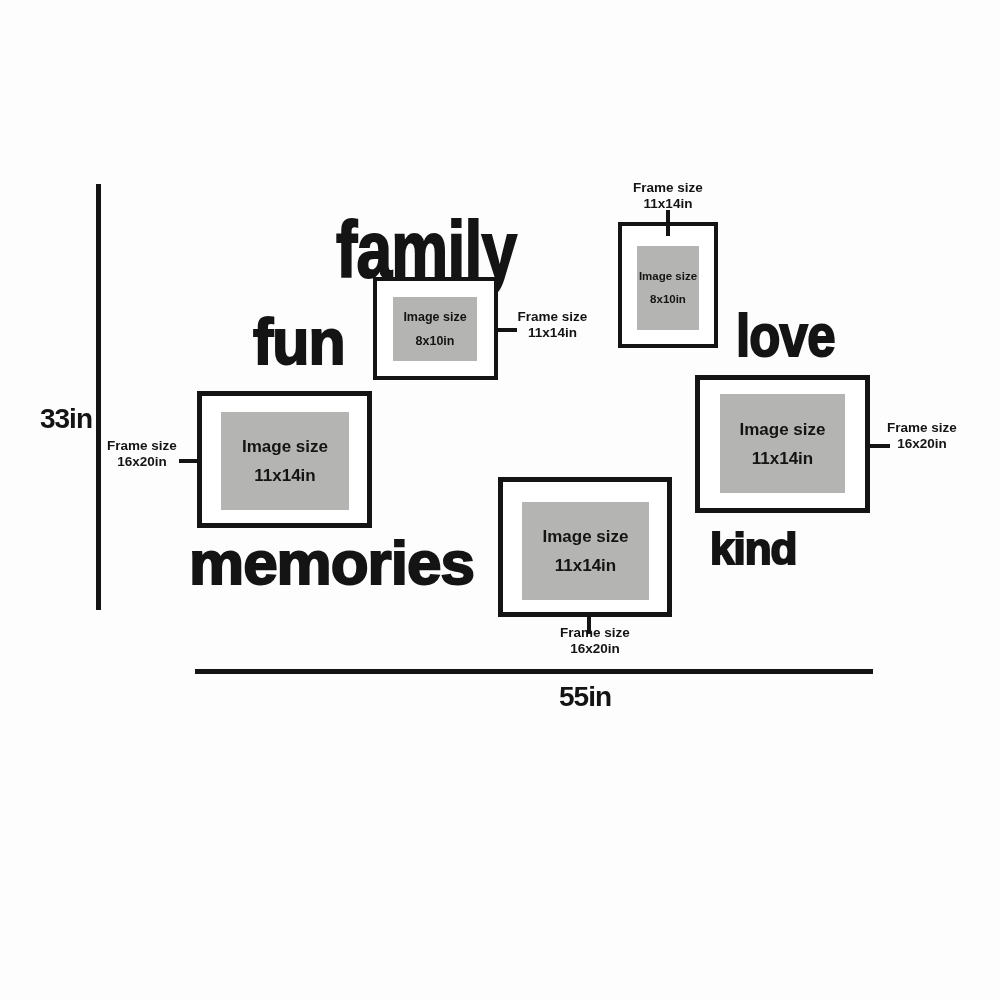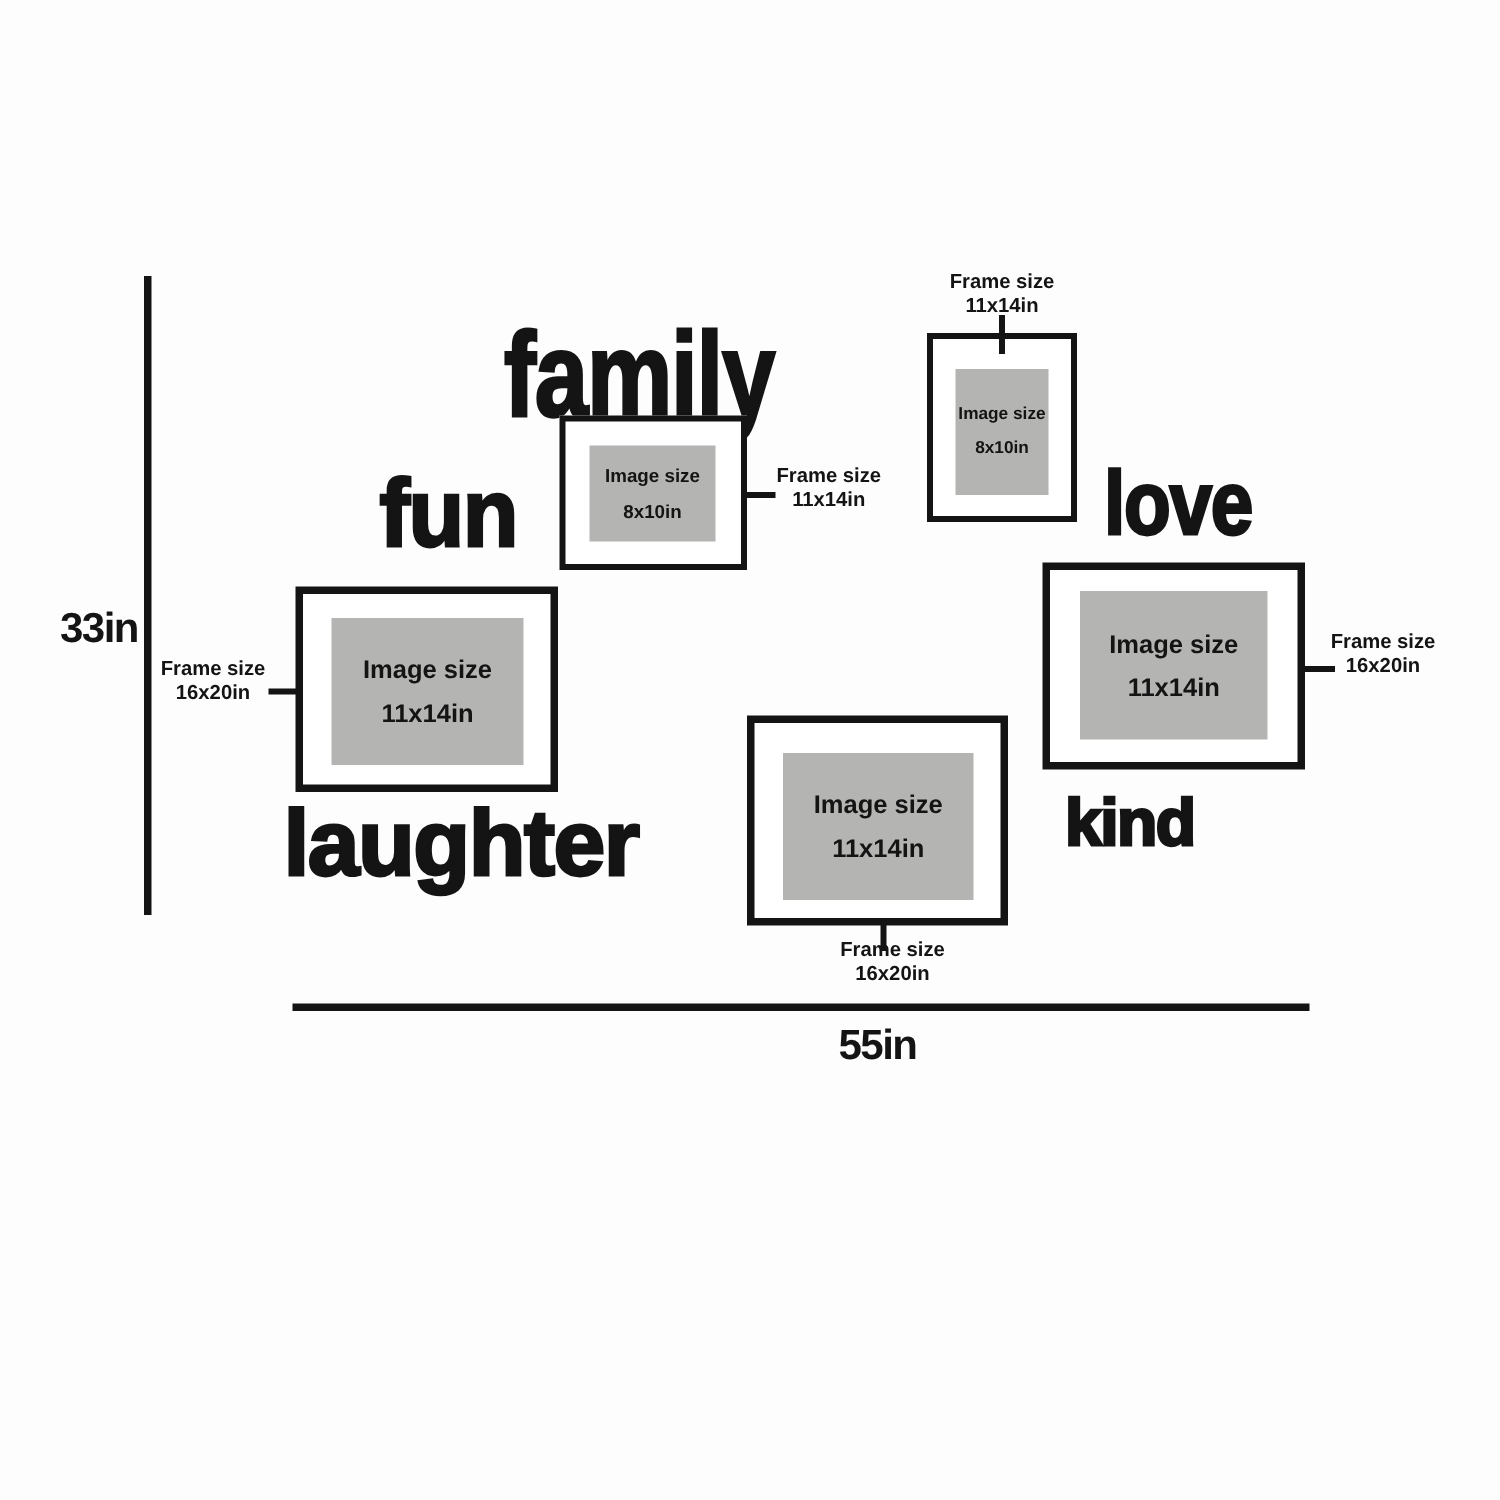--- a/index.html
+++ b/index.html
@@ -64,21 +64,21 @@
 <div id="stage">
 
   <div class="dimline" id="dim-v"></div>
   <div class="dimline" id="dim-h"></div>
   <div class="dimnum" id="dim-v-num">33in</div>
   <div class="dimnum" id="dim-h-num">55in</div>
 
   <div class="decor" id="w-family">family</div>
   <div class="decor" id="w-fun">fun</div>
   <div class="decor" id="w-love">love</div>
-  <div class="decor" id="w-memories">laughter</div>
+  <div class="decor" id="w-memories">memories</div>
   <div class="decor" id="w-kind">kind</div>
 
   <div class="frame" id="frame-a">
     <div class="photo">
       <div class="cap">Image size</div>
       <div class="cap">8x10in</div>
     </div>
   </div>
   <div class="sizelabel" id="label-a">
     <div>Frame size</div>

